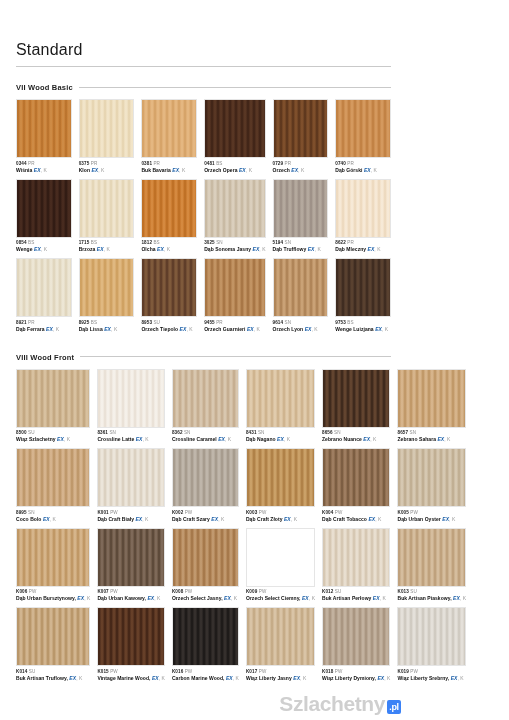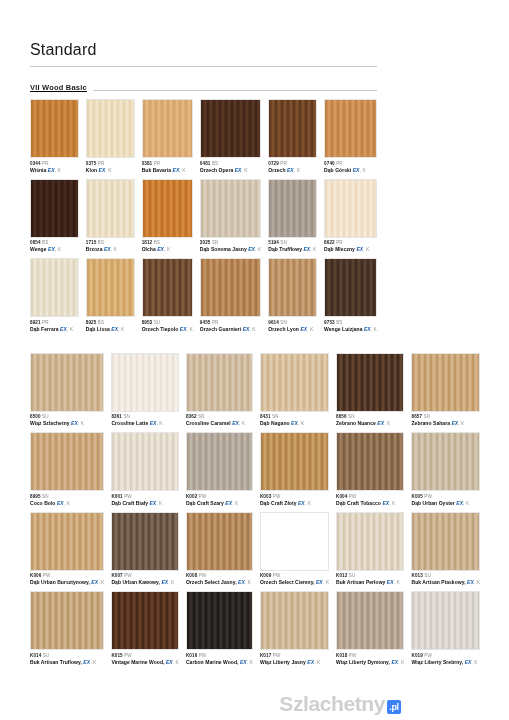--- a/index.html
+++ b/index.html
@@ -2,35 +2,35 @@
 <html><head>
 <meta charset="utf-8">
 <style>
   * { box-sizing: border-box; margin: 0; padding: 0; }
   html, body {
     width: 509px; height: 720px;
     background: #ffffff;
     font-family: "Liberation Sans", sans-serif;
     overflow: hidden;
   }
-  .page { position: relative; width: 407px; height: 720px; padding: 0 30px; background:#fff; }
+  .page { position: relative; width: 407px; height: 720px; padding: 0 16px; background:#fff; }
 
   
   .page-header { position: relative; padding-top: 40px; }
   .page-title {
     font-size: 16px; font-weight: 400; color: #1a1a1a;
     letter-spacing: 0.2px; line-height: 20px;
     padding-bottom: 4px;
   }
   .title-rule { height: 1px; background: #c9c9c9; margin-top: 2px; }
 
   
   .section { margin-top: 16px; }
   .section-head {
-    display: flex; align-items: flex-end; text-decoration: underline;
+    display: flex; align-items: center;
   }
   .section-title {
     font-size: 7.5px; font-weight: 700; color: #1d1d1d;
     letter-spacing: 0.2px; white-space: nowrap; padding-right: 6px;
     padding-bottom: 2px;
   }
   .section-rule { flex: 1; height: 1px; background: #c9c9c9; margin-bottom: 3px; }
 
   
   .grid {
@@ -216,20 +216,24 @@
           <div class="swatch-cell">
             <div class="swatch">
               <div class="grain" style="background: repeating-linear-gradient(90deg, rgb(74, 53, 40) 0px, rgb(53, 36, 26) 1px, rgb(74, 53, 40) 2px, rgb(94, 69, 50) 4px, rgb(74, 53, 40) 6px), repeating-linear-gradient(92deg, rgba(0, 0, 0, 0.07) 0px, rgba(0, 0, 0, 0) 3px, rgba(255, 255, 255, 0.06) 7px, rgba(0, 0, 0, 0) 11px), linear-gradient(rgba(255, 255, 255, 0.1), rgba(0, 0, 0, 0.1));"></div>
             </div>
             <div class="swatch-code"><span>9753</span> <span class="suffix">BS</span></div>
             <div class="swatch-name"><span>Wenge Luizjana </span><span class="ex">EX</span><span class="k">, K</span></div>
           </div>
         </div>
       </div>
       <div class="section">
+        <div class="section-head">
+          <div class="section-title">VIII Wood Front</div>
+          <div class="section-rule"></div>
+        </div>
         <div class="grid">
           <div class="swatch-cell">
             <div class="swatch">
               <div class="grain" style="background: repeating-linear-gradient(90deg, rgb(203, 177, 140) 0px, rgb(189, 160, 121) 1px, rgb(203, 177, 140) 2px, rgb(220, 198, 166) 4px, rgb(203, 177, 140) 6px), repeating-linear-gradient(92deg, rgba(0, 0, 0, 0.07) 0px, rgba(0, 0, 0, 0) 3px, rgba(255, 255, 255, 0.06) 7px, rgba(0, 0, 0, 0) 11px), linear-gradient(rgba(255, 255, 255, 0.1), rgba(0, 0, 0, 0.1));"></div>
             </div>
             <div class="swatch-code"><span>8500</span> <span class="suffix">SU</span></div>
             <div class="swatch-name"><span>Wiąz Szlachetny </span><span class="ex">EX</span><span class="k">, K</span></div>
           </div>
           <div class="swatch-cell">
             <div class="swatch">

